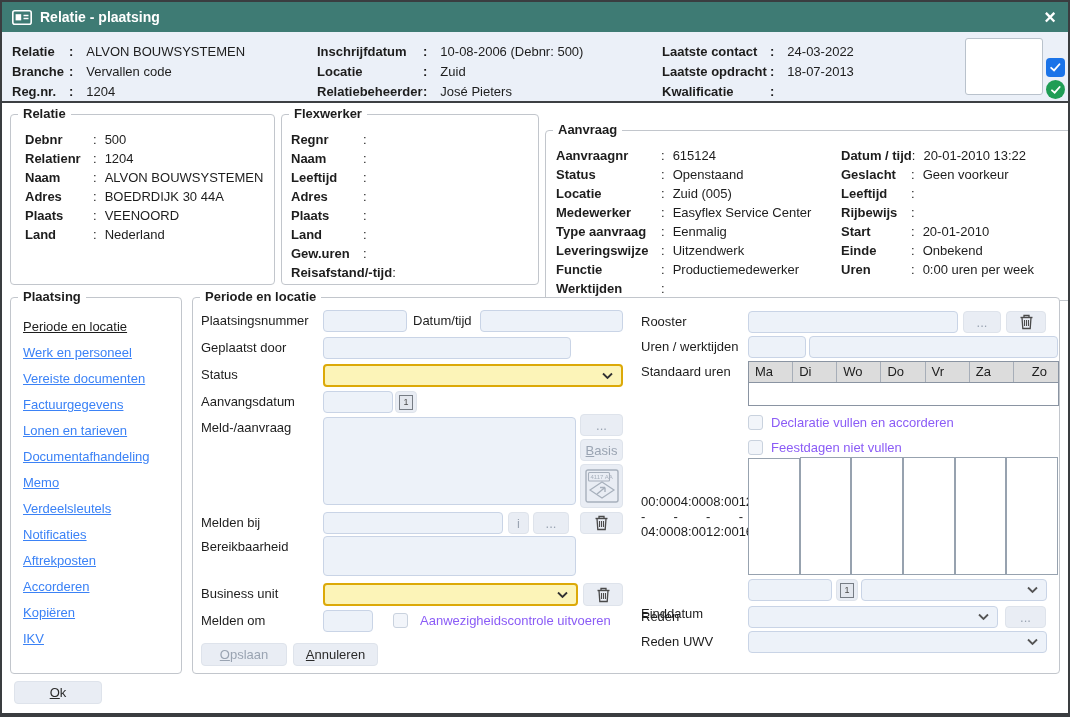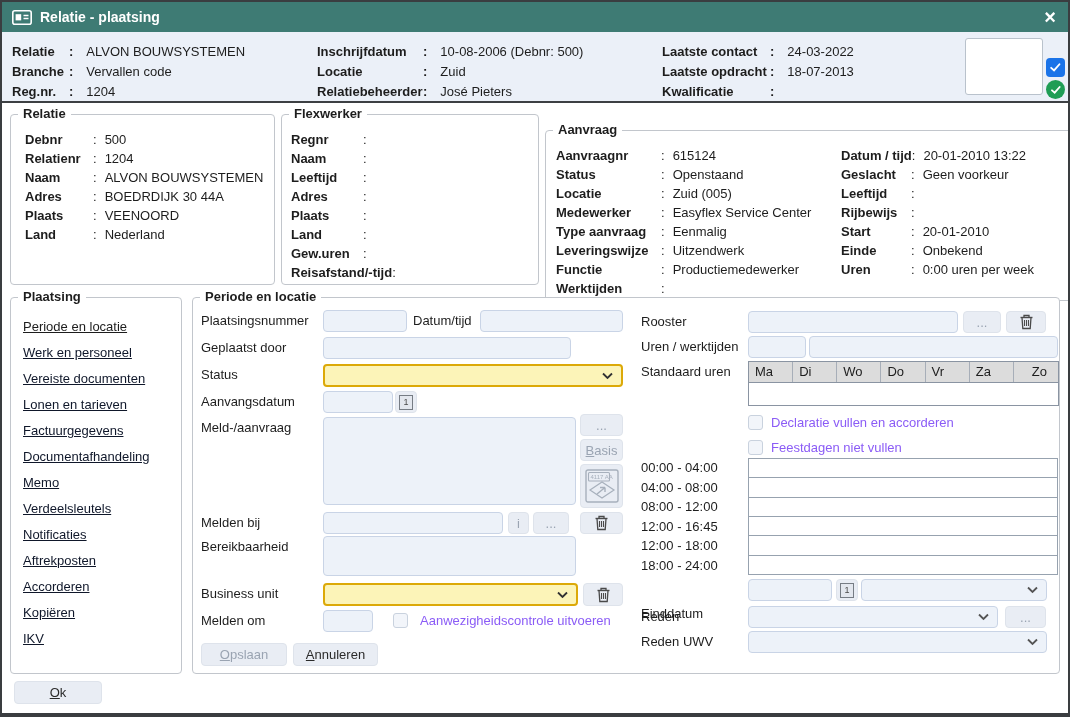--- a/index.html
+++ b/index.html
@@ -29,21 +29,21 @@
   .gb{position:absolute;border:1px solid #c2c6cc;border-radius:4px;background:#fff;}
   .gb .lg{position:absolute;top:-9px;left:7px;background:#fff;padding:0 5px;font-weight:700;}
   .gb-inner{padding-top:15px;}
   .grow{display:flex;line-height:19px;}
   .grow .glbl{font-weight:700;}
   .grow .colon{margin-right:8px;}
   .pad14{padding-left:14px}.pad9{padding-left:9px}.pad10{padding-left:10px}
   .lw68 .glbl{min-width:68px}.lw72 .glbl{min-width:72px}.lw105 .glbl{min-width:105px}.lw70 .glbl{min-width:70px}
   .acol-right{position:absolute;left:295px;top:15px;}
   
-  .navlink{display:block;line-height:26px;margin-left:12px;color:#0f172a;text-decoration:underline;cursor:pointer;}
+  .navlink{display:block;line-height:26px;margin-left:12px;color:#3b82f6;text-decoration:underline;cursor:pointer;}
   .navlink.active{color:#1d1d1d;}
   .nav{padding-top:16px;}
   
   .flbl{position:absolute;line-height:22px;color:#1d1d1d;}
   .flbl.dis{color:#8b5cf6;}
   .inp{position:absolute;height:22px;background:#EDF2F9;border:1px solid #C9D4E6;border-radius:4px;}
   .ta{position:absolute;background:#EDF2F9;border:1px solid #C9D4E6;border-radius:4px;}
   .ysel{position:absolute;height:23px;background:#FCF4B8;border:2px solid #DCA908;border-radius:4px;}
   .sel{position:absolute;height:22px;background:#EDF2F9;border:1px solid #C9D4E6;border-radius:4px;}
   .chev{position:absolute;right:8px;top:50%;transform:translateY(-50%);}
@@ -56,21 +56,21 @@
   .cb{position:absolute;width:15px;height:15px;background:#F2F5FA;border:1px solid #C9D2DE;border-radius:3px;}
   .calbox{display:inline-block;width:14px;height:15px;border:1px solid #767c84;background:#e3e7ee;
     font-size:9px;line-height:13px;text-align:center;color:#4a4a4a;}
   
   .daytbl{position:absolute;left:555px;top:63px;width:311px;border:1px solid #8A94A2;background:#fff;}
   .dayhead{display:grid;grid-template-columns:repeat(7,1fr);background:#DCDCDC;border-bottom:1px solid #8A94A2;height:21px;}
   .dcell{border-right:1px solid #A7AEB8;padding-left:6px;line-height:20px;}
   .dcell:last-child{border-right:none;margin-left:12px;}
   .daybody{height:22px;background:#fff;}
   
-  .tcol{position:absolute;top:160px;height:117px;display:flex;flex-direction:column;}
+  .tcol{position:absolute;top:160px;height:117px;display:flex;flex-direction:row;}
   .tlabels{left:448px;width:104px;}
   .tstack{left:555px;width:310px;}
   .tlbl{flex:1;display:flex;align-items:center;}
   .trow{flex:1;background:#fff;border:1px solid #97A2AF;margin-top:-1px;}
   .trow:first-of-type{margin-top:0;}
 </style>
 </head>
 <body>
 
 <div class="win">
@@ -352,22 +352,22 @@
         </div>
       </div>
   </div>
 
   <div class="gb" style="left:8px;top:295px;width:172px;height:377px;">
     <span class="lg">Plaatsing</span>
     <div class="nav">
       <a class="navlink active">Periode en locatie</a>
       <a class="navlink">Werk en personeel</a>
       <a class="navlink">Vereiste documenten</a>
+      <a class="navlink">Factuurgegevens</a>
       <a class="navlink">Lonen en tarieven</a>
-      <a class="navlink">Factuurgegevens</a>
       <a class="navlink">Documentafhandeling</a>
       <a class="navlink">Memo</a>
       <a class="navlink">Verdeelsleutels</a>
       <a class="navlink">Notificaties</a>
       <a class="navlink">Aftrekposten</a>
       <a class="navlink">Accorderen</a>
       <a class="navlink">Kopiëren</a>
       <a class="navlink">IKV</a>
     </div>
   </div>

